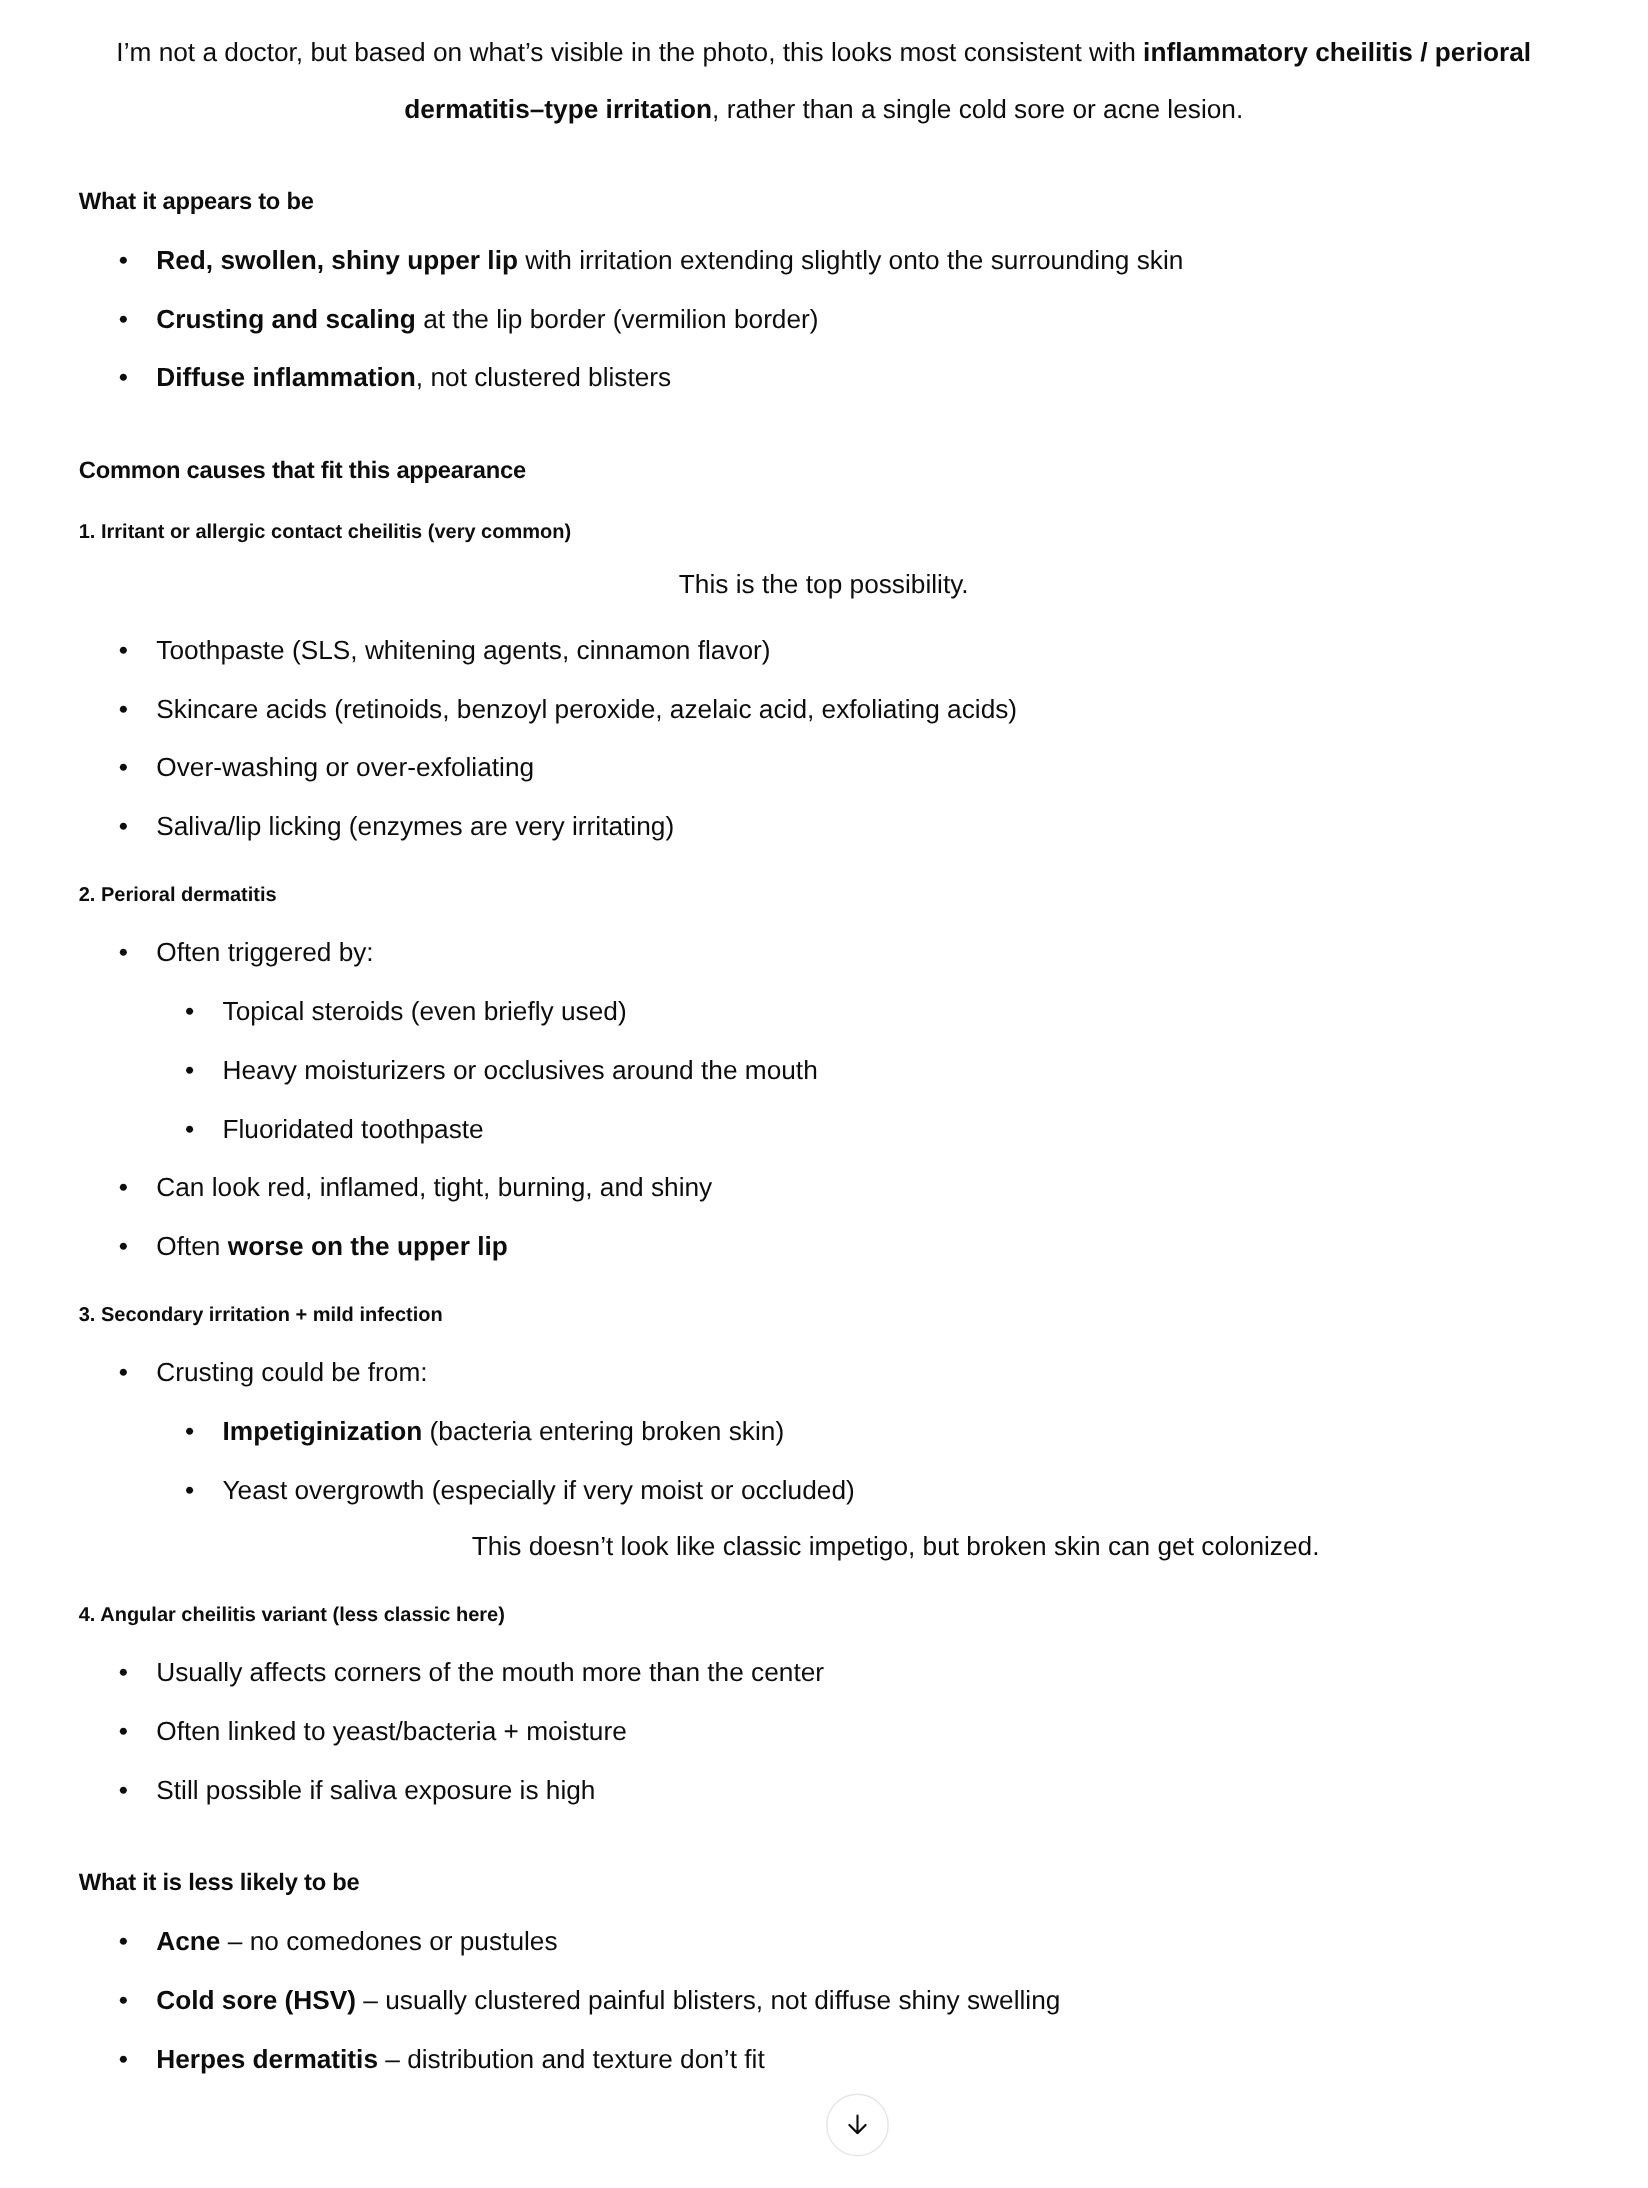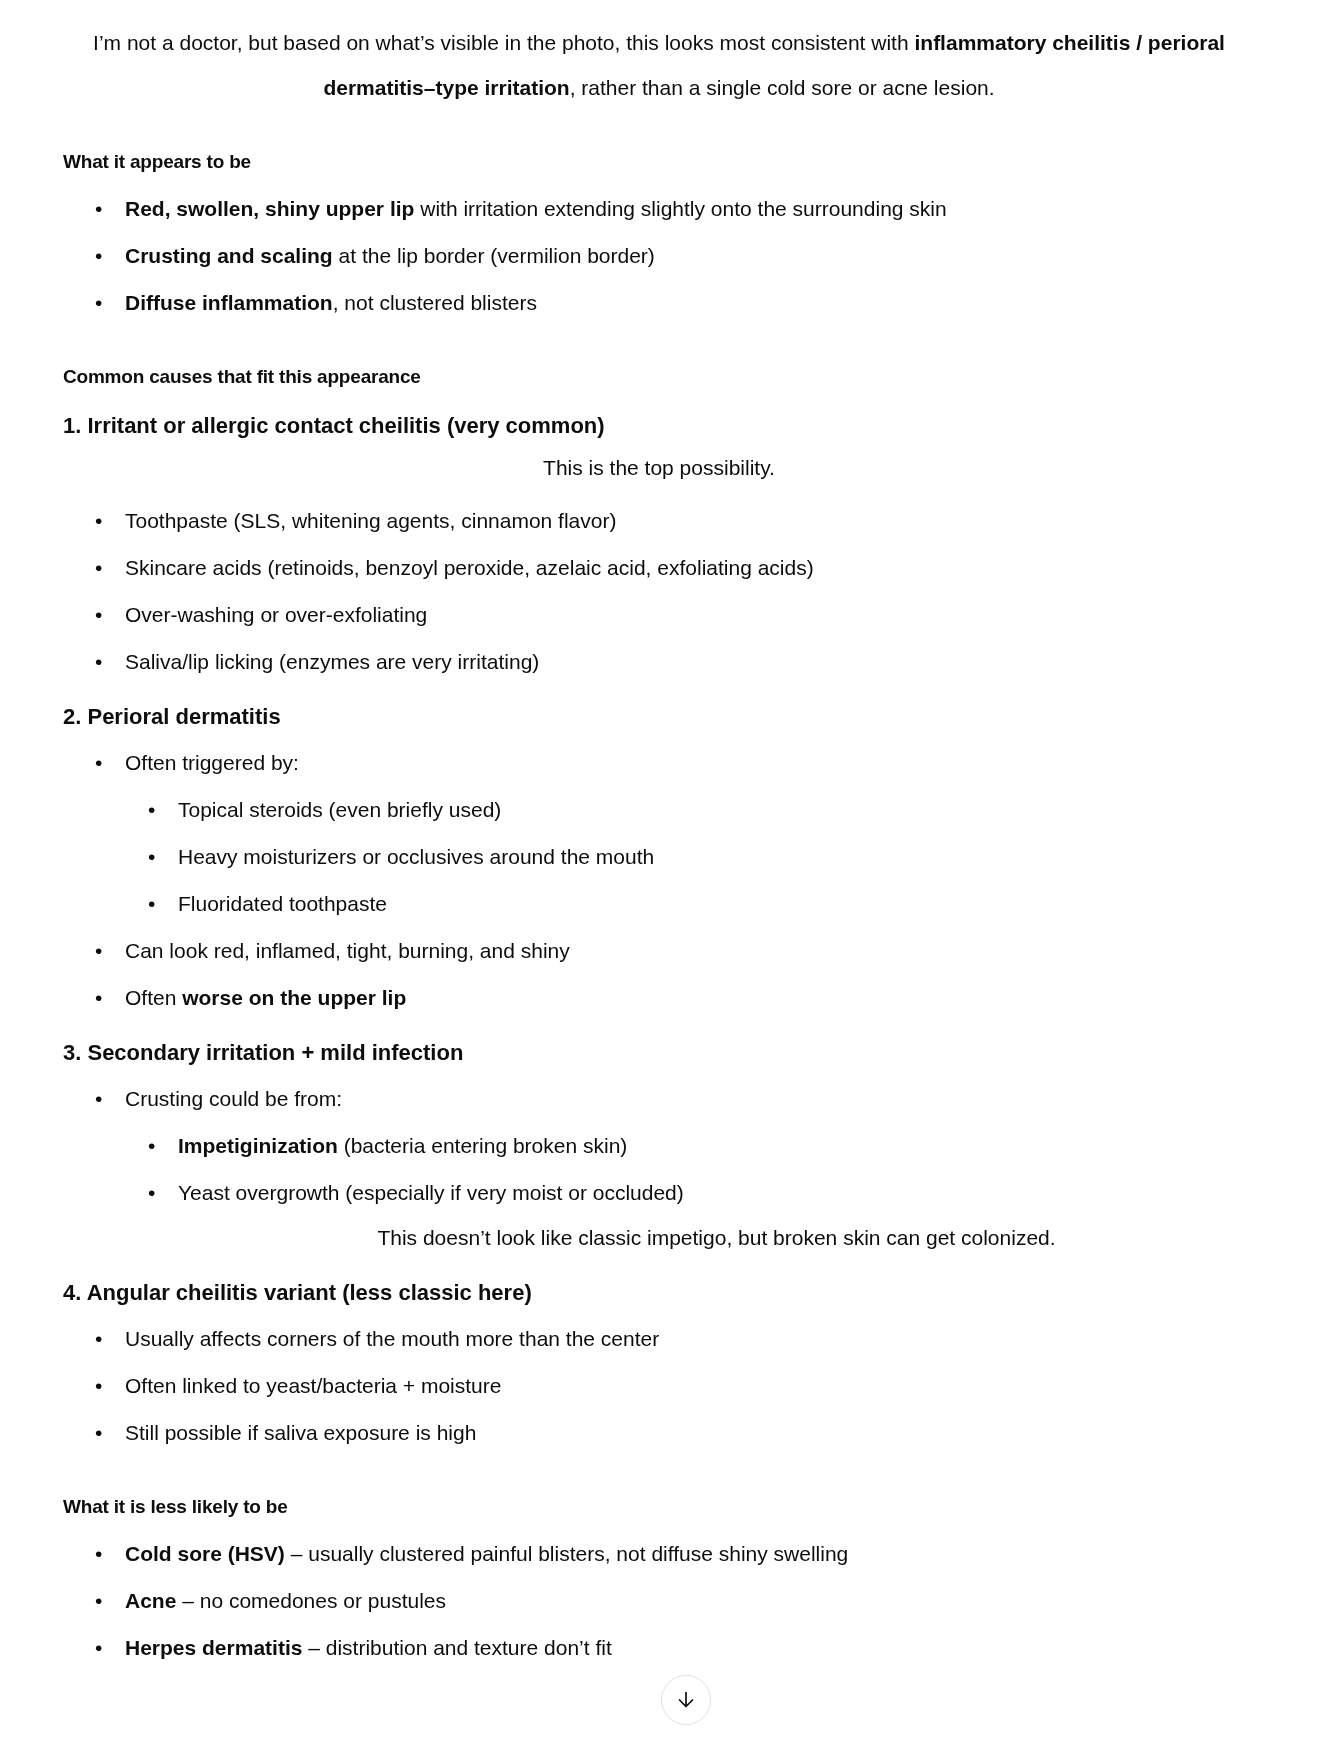--- a/index.html
+++ b/index.html
@@ -18,21 +18,21 @@
     font-size:21px;
     line-height:45px;
   }
   p { margin:0;text-align:center; }
   h2 {
     font-size:19px; line-height:32px;
     font-weight:700; letter-spacing:-0.2px;
     margin:36px 0 6px;
   }
   h3 {
-    font-size:22px; line-height:30px;
+    font-size:16px; line-height:30px;
     font-weight:700;
     margin:18px 0 4px;
   }
   ul { list-style:none; margin:8px 0 16px; padding:0 0 0 62px; }
   ul ul { margin:2px 0 0; padding-left:53px; }
   li { position:relative; }
   li + li { margin-top:2px; }
   li::before {
     content:"\2022";
     position:absolute; left:-30px; top:0;
@@ -105,22 +105,22 @@
 
   <h3>4. Angular cheilitis variant (less classic here)</h3>
   <ul>
     <li><span>Usually affects corners of the mouth more than the center</span></li>
     <li><span>Often linked to yeast/bacteria + moisture</span></li>
     <li><span>Still possible if saliva exposure is high</span></li>
   </ul>
 
   <h2>What it is less likely to be</h2>
   <ul>
+    <li><b>Acne</b><span> – no comedones or pustules</span></li>
     <li><b>Cold sore (HSV)</b><span> – usually clustered painful blisters, not diffuse shiny swelling</span></li>
-    <li><b>Acne</b><span> – no comedones or pustules</span></li>
     <li><b>Herpes dermatitis</b><span> – distribution and texture don’t fit</span></li>
   </ul>
 
 </div>
 
 <button class="scroll-btn">
   <svg width="24" height="24" viewBox="0 0 24 24" fill="none">
     <path d="M12 4.5v14M5.5 12l6.5 6.5L18.5 12" stroke="#0d0d0d" stroke-width="1.7" stroke-linecap="round" stroke-linejoin="round"></path>
   </svg>
 </button>

